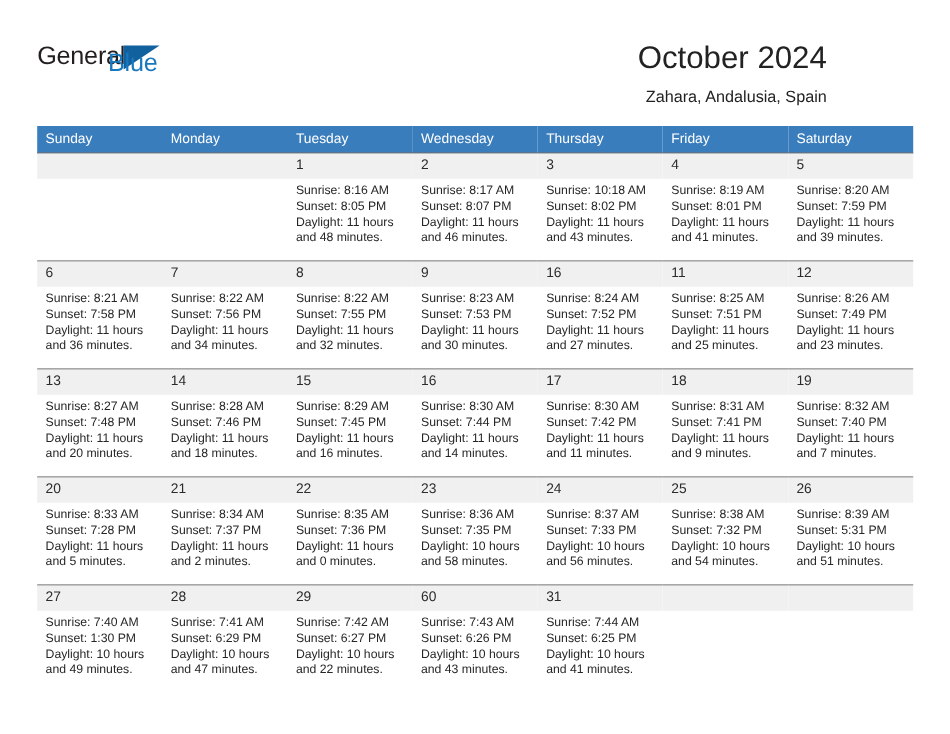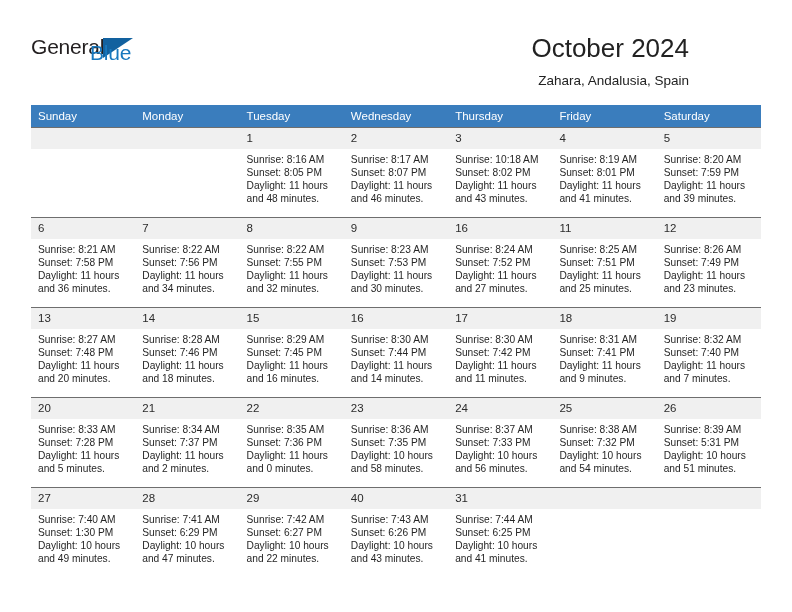--- a/index.html
+++ b/index.html
@@ -513,21 +513,21 @@
               <div class="details">
                 <div>Sunrise: 7:42 AM</div>
                 <div>Sunset: 6:27 PM</div>
                 <div>Daylight: 10 hours</div>
                 <div>and 22 minutes.</div>
               </div>
             </div>
           </td>
           <td>
             <div class="cell-inner">
-              <span class="daynum">40</span>
+              <span class="daynum">60</span>
               <div class="details">
                 <div>Sunrise: 7:43 AM</div>
                 <div>Sunset: 6:26 PM</div>
                 <div>Daylight: 10 hours</div>
                 <div>and 43 minutes.</div>
               </div>
             </div>
           </td>
           <td>
             <div class="cell-inner">

